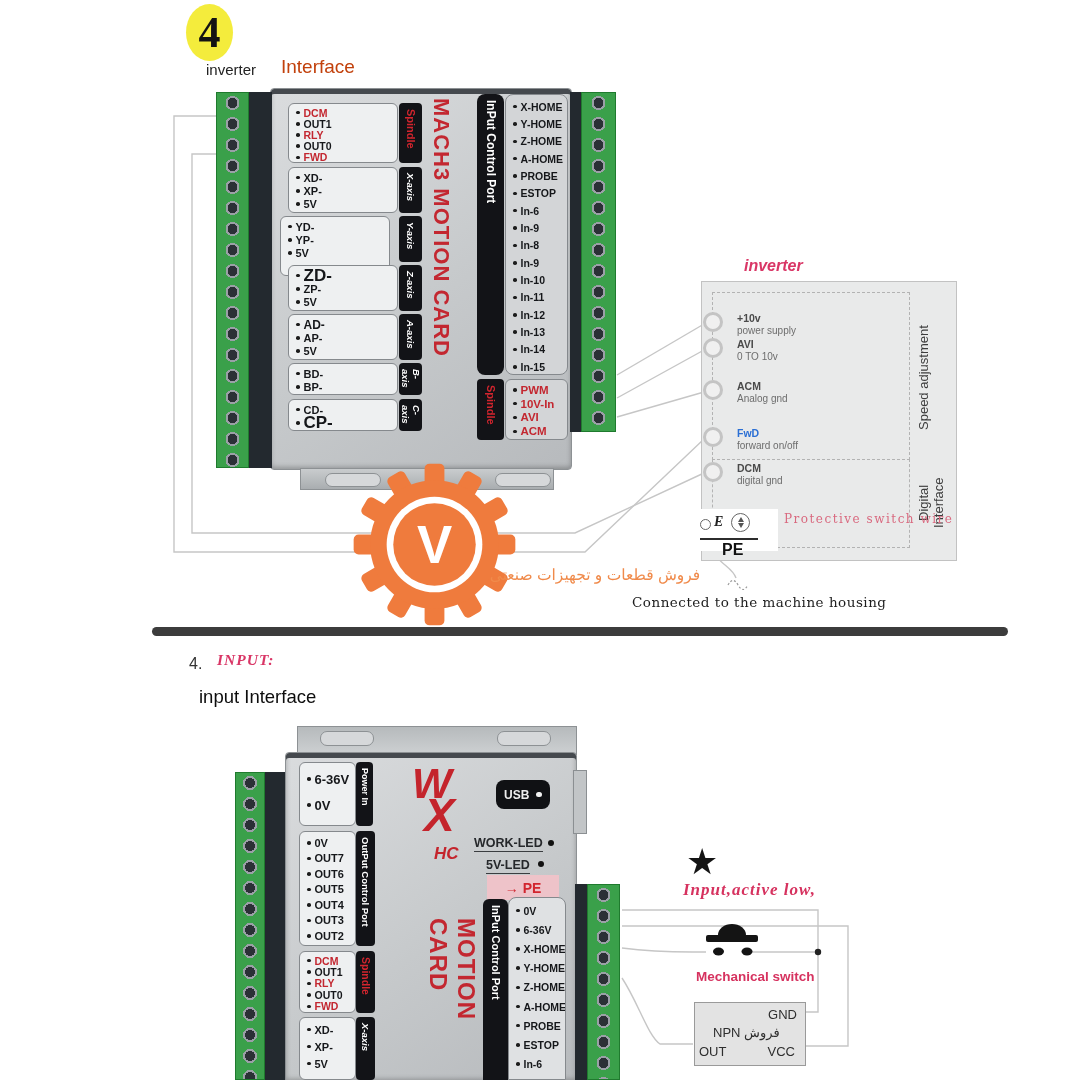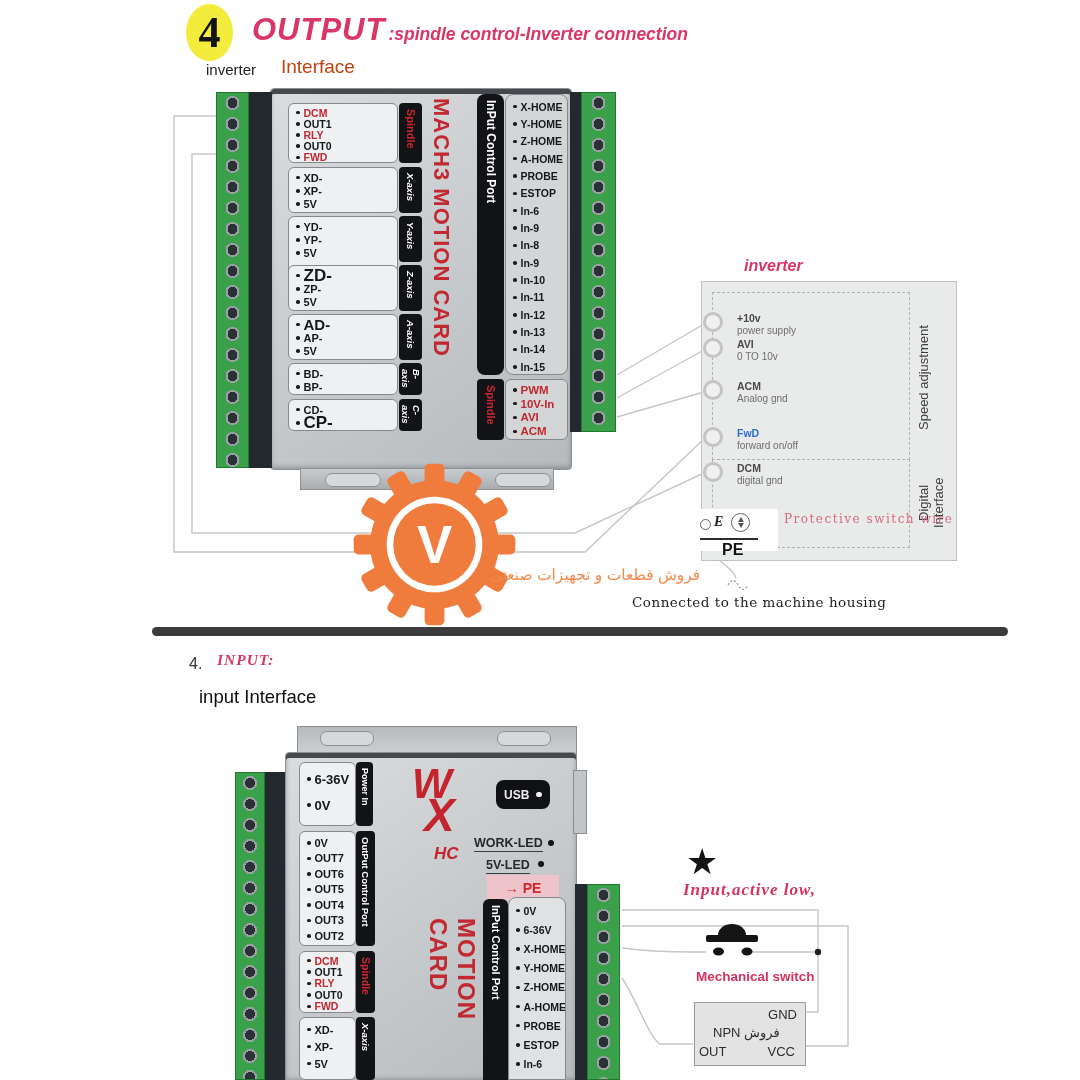--- a/index.html
+++ b/index.html
@@ -133,24 +133,20 @@
       <ellipse cx="718.5" cy="951.5" rx="5.5" ry="4"></ellipse>
       <ellipse cx="747" cy="951.5" rx="5.5" ry="4"></ellipse>
     </g>
   </svg>
 
   <div class="layer">
 
     <div class="badge4">
         <span>4</span>
       </div>
-    <div class="t-output">
-      <span class="big">OUTPUT</span>
-      <span class="small">:spindle control-Inverter connection</span>
-    </div>
     <div class="lbl-small">inverter</div>
     <div class="lbl-big">Interface</div>
 
     <div class="gstrip" style="left:216px;top:92px;height:376px">
       <div class="gcol" style="width:33px"></div>
       <div class="dcol" style="width:23px"></div>
     </div>
     <div class="gstrip" style="left:570px;top:92px;height:340px">
       <div class="dcol" style="width:11px"></div>
       <div class="gcol" style="width:35px"></div>
@@ -203,21 +199,21 @@
           <div class="pin" style="height:13.3px;font-size:11px">
             <span class="dot"></span>
             <span>5V</span>
           </div>
         </div>
     </div>
     <div class="tab" style="left:399px;top:167px;width:23px;height:46px">
         <span class="vt italic" style="font-size:9.5px">X-axis</span>
       </div>
 
-    <div class="pinbox" style="left:288px;top:216px;width:110px;height:60px">
+    <div class="pinbox" style="left:280px;top:216px;width:110px;height:60px">
       <div>
           <div class="pin" style="height:13.3px;font-size:11px">
             <span class="dot"></span>
             <span>YD-</span>
           </div>
           <div class="pin" style="height:13.3px;font-size:11px">
             <span class="dot"></span>
             <span>YP-</span>
           </div>
           <div class="pin" style="height:13.3px;font-size:11px">
@@ -245,21 +241,21 @@
             <span>5V</span>
           </div>
         </div>
     </div>
     <div class="tab" style="left:399px;top:265px;width:23px;height:46px">
         <span class="vt italic" style="font-size:9.5px">Z-axis</span>
       </div>
 
     <div class="pinbox" style="left:288px;top:314px;width:110px;height:46px">
       <div>
-          <div class="pin" style="height:13.3px;font-size:15px">
+          <div class="pin" style="height:13.3px;font-size:12px">
             <span class="dot"></span>
             <span>AD-</span>
           </div>
           <div class="pin" style="height:13.3px;font-size:11px">
             <span class="dot"></span>
             <span>AP-</span>
           </div>
           <div class="pin" style="height:13.3px;font-size:11px">
             <span class="dot"></span>
             <span>5V</span>

